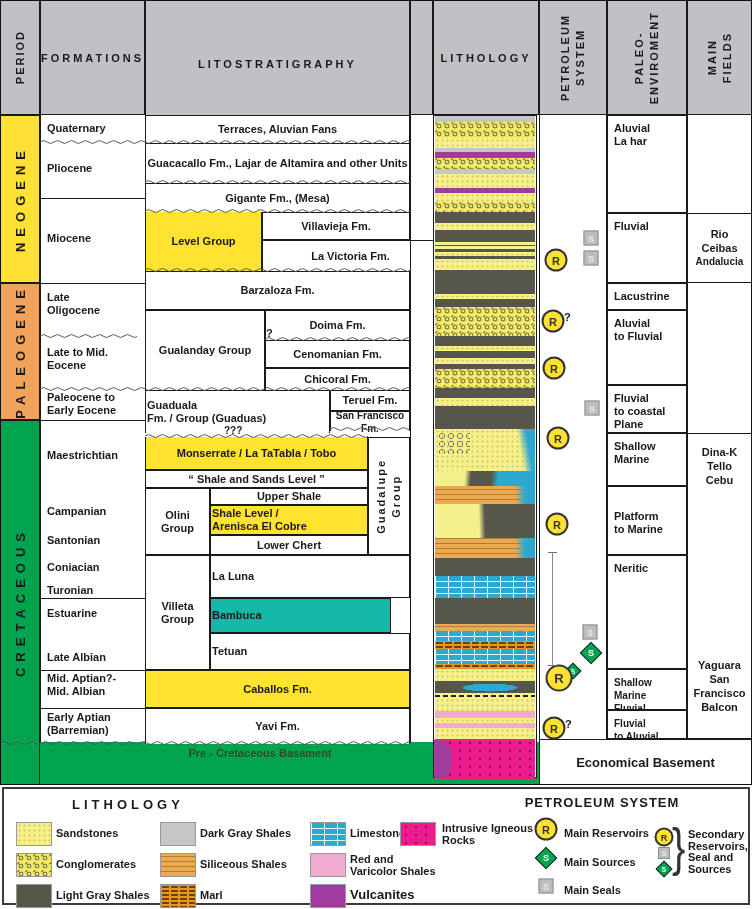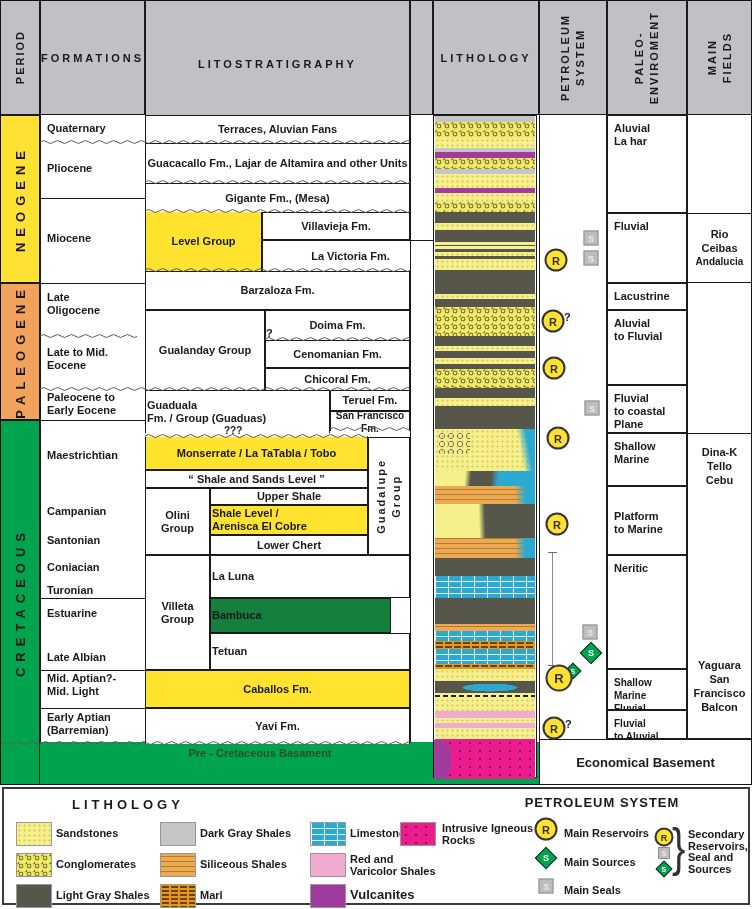--- a/index.html
+++ b/index.html
@@ -110,21 +110,21 @@
       <div class="abs box" style="left: 145px; top: 470px; width: 223px; height: 18px; background: rgb(255, 255, 255);"><div>“ Shale and  Sands Level ”</div></div>
       <div class="abs box" style="left: 145px; top: 488px; width: 65px; height: 67px; background: rgb(255, 255, 255);"><div>Olini
 Group</div></div>
       <div class="abs box" style="left: 210px; top: 488px; width: 158px; height: 17px; background: rgb(255, 255, 255);"><div>Upper Shale</div></div>
       <div class="abs box leftal" style="left: 210px; top: 505px; width: 158px; height: 30px; background: rgb(255, 227, 46);"><div>Shale Level /
 Arenisca El Cobre</div></div>
       <div class="abs box" style="left: 210px; top: 535px; width: 158px; height: 20px; background: rgb(255, 255, 255);"><div>Lower Chert</div></div>
       <div class="abs box" style="left: 145px; top: 555px; width: 65px; height: 115px; background: rgb(255, 255, 255);"><div>Villeta
 Group</div></div>
       <div class="abs box leftal" style="left: 210px; top: 555px; width: 200px; height: 43px; background: rgb(255, 255, 255);"><div>La Luna</div></div>
-      <div class="abs box leftal" style="left: 210px; top: 598px; width: 181px; height: 35px; background: #15803d; text-align: center;"><div>Bambuca</div></div>
+      <div class="abs box leftal" style="left: 210px; top: 598px; width: 181px; height: 35px; background: #14b8a6; text-align: center;"><div>Bambuca</div></div>
       <div class="abs box leftal" style="left: 210px; top: 633px; width: 200px; height: 37px; background: rgb(255, 255, 255);"><div>Tetuan</div></div>
       <div class="abs box" style="left: 145px; top: 670px; width: 265px; height: 38px; background: rgb(255, 227, 46);"><div>Caballos Fm.</div></div>
       <div class="abs box nobot" style="left: 145px; top: 708px; width: 265px; height: 36px; background: rgb(255, 255, 255); justify-content: center;"><div>Yavi Fm.</div></div>
     </div>
   <div class="abs" id="litho-col" style="left:433px;top:115px;width:104px;height:663px;border:1px solid #1a1a1a;background:#fff;">
       <div class="band p-dark-gray-shales" style="top: 0px; height: 6px;"></div>
       <div class="band p-conglomerates" style="top: 6px; height: 16px;"></div>
       <div class="band p-sandstones" style="top: 22px; height: 10px;"></div>
       <div class="band p-dark-gray-shales" style="top: 32px; height: 4px;"></div>
       <div class="band p-vulcanites" style="top: 36px; height: 6px;"></div>
@@ -303,21 +303,21 @@
     <div class="stage-label" style="top: 404px;">Paleocene to
 Early Eocene</div>
     <div class="stage-label" style="top: 455px;">Maestrichtian</div>
     <div class="stage-label" style="top: 511px;">Campanian</div>
     <div class="stage-label" style="top: 540px;">Santonian</div>
     <div class="stage-label" style="top: 567px;">Coniacian</div>
     <div class="stage-label" style="top: 590px;">Turonian</div>
     <div class="stage-label" style="top: 613px;">Estuarine</div>
     <div class="stage-label" style="top: 657px;">Late Albian</div>
     <div class="stage-label" style="top: 685px;">Mid. Aptian?-
-Mid. Light</div>
+Mid. Albian</div>
     <div class="stage-label" style="top: 724px;">Early Aptian
 (Barremian)</div>
     <div class="abs line" style="left: 40px; top: 198px; width: 105px; height: 1px;"></div>
     <div class="abs line" style="left: 40px; top: 283px; width: 105px; height: 1px;"></div>
     <div class="abs line" style="left: 40px; top: 420px; width: 105px; height: 1px;"></div>
     <div class="abs line" style="left: 40px; top: 598px; width: 105px; height: 1px;"></div>
     <div class="abs line" style="left: 40px; top: 670px; width: 105px; height: 1px;"></div>
     <div class="abs line" style="left: 40px; top: 708px; width: 105px; height: 1px;"></div>
     <div class="qmark" style="left: 266px; top: 333px;">?</div>
     <div class="qmark" style="left: 224px; top: 430px; font-size: 10px;">???</div>

